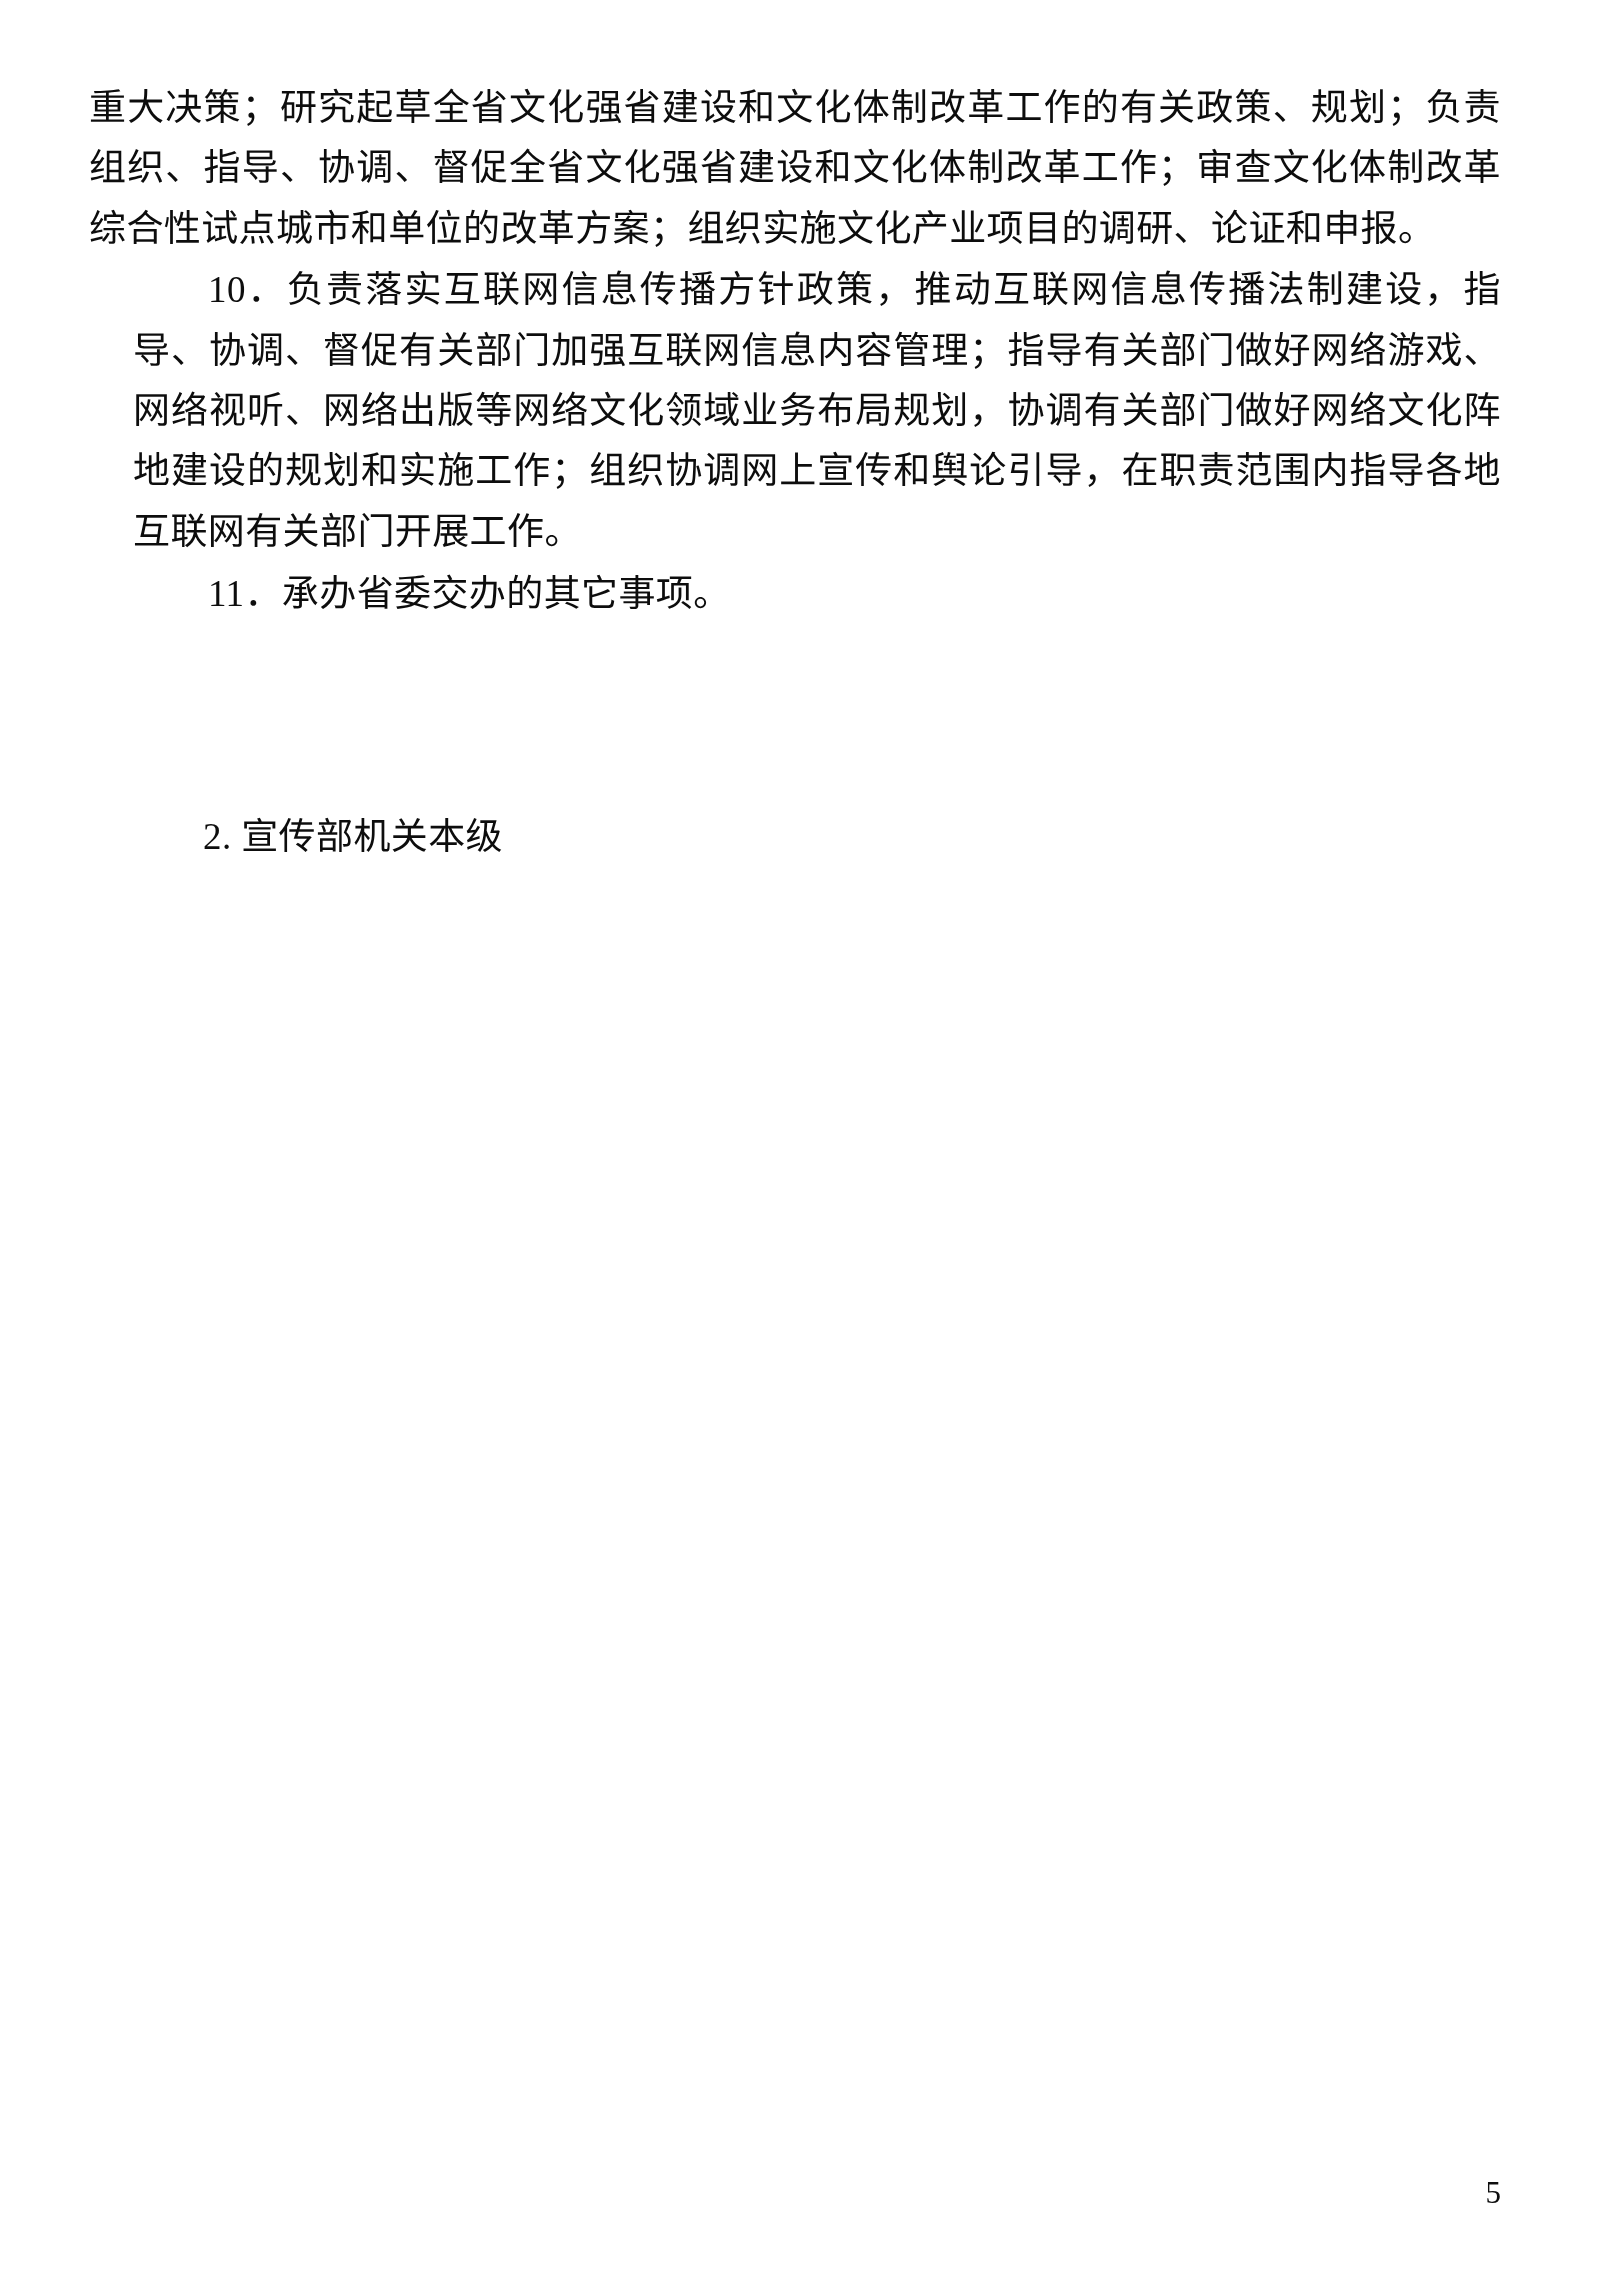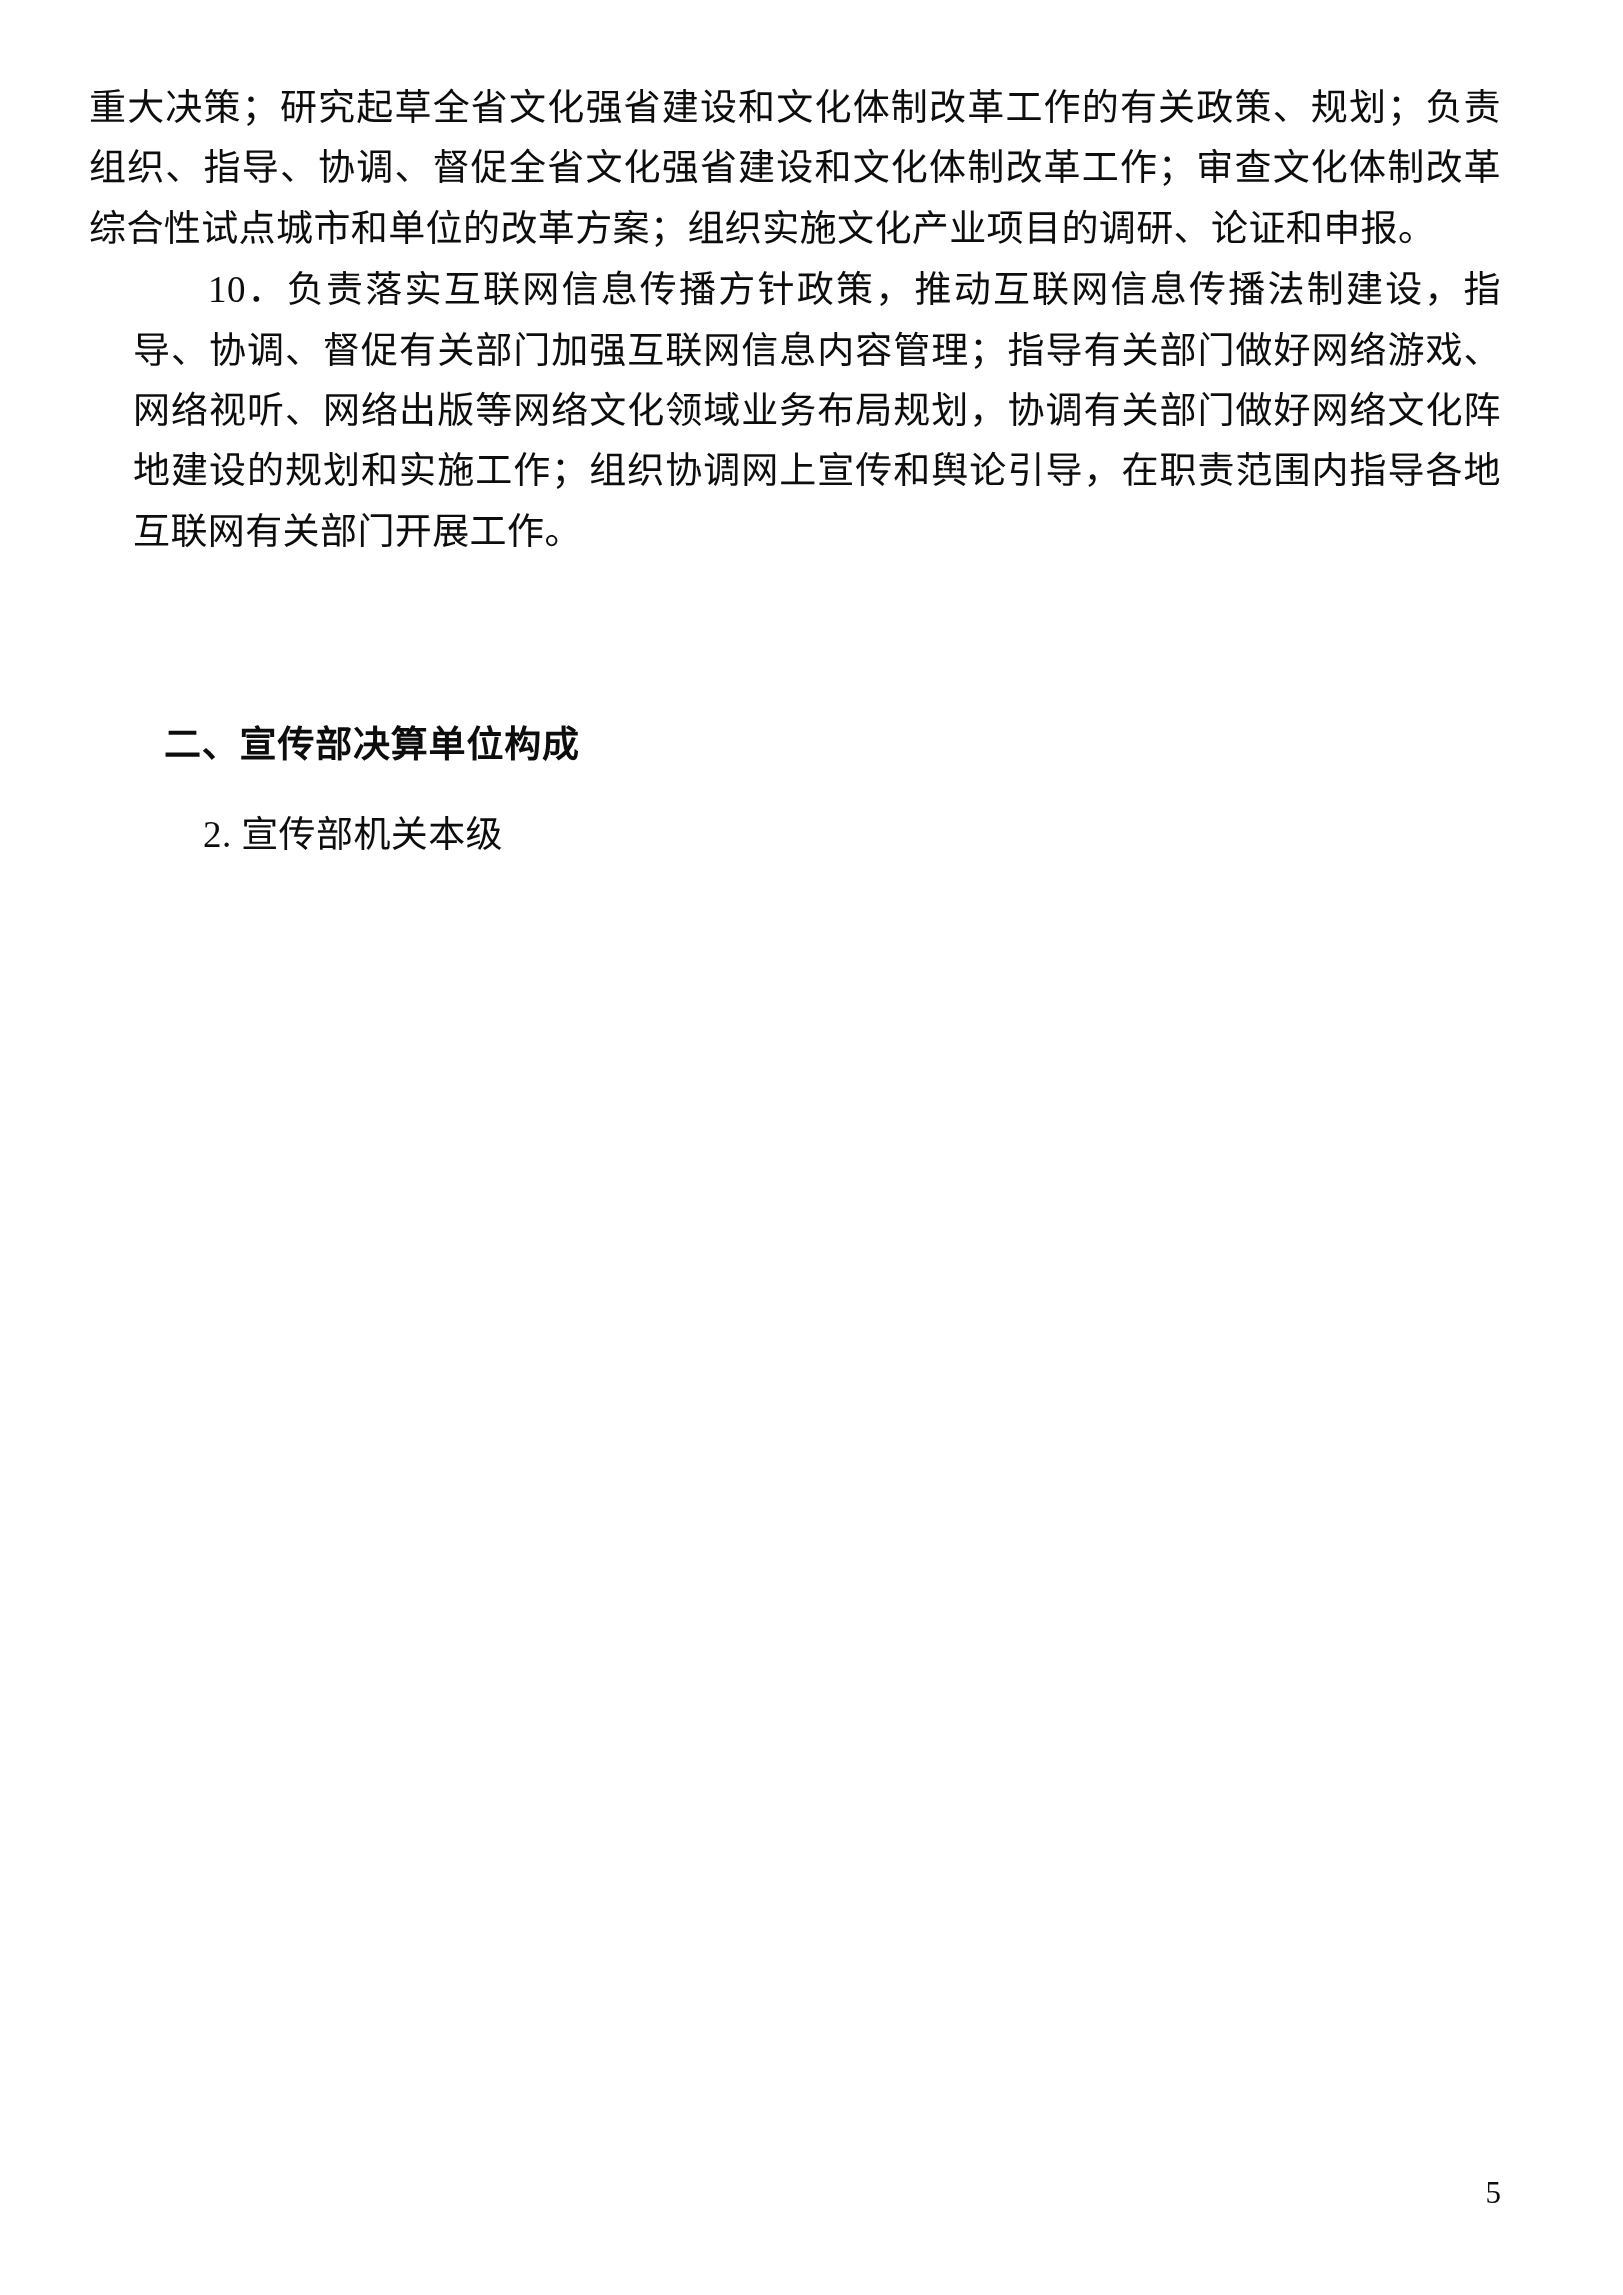--- a/index.html
+++ b/index.html
@@ -69,24 +69,24 @@
 </style>
 </head>
 <body>
 
 <div class="page">
 
   <p class="body-text para">重大决策；研究起草全省文化强省建设和文化体制改革工作的有关政策、规划；负责组织、指导、协调、督促全省文化强省建设和文化体制改革工作；审查文化体制改革综合性试点城市和单位的改革方案；组织实施文化产业项目的调研、论证和申报。</p>
 
   <p class="body-text para indent">10．负责落实互联网信息传播方针政策，推动互联网信息传播法制建设，指导、协调、督促有关部门加强互联网信息内容管理；指导有关部门做好网络游戏、网络视听、网络出版等网络文化领域业务布局规划，协调有关部门做好网络文化阵地建设的规划和实施工作；组织协调网上宣传和舆论引导，在职责范围内指导各地互联网有关部门开展工作。</p>
 
+  <p class="body-text para indent">11．承办省委交办的其它事项。</p>
 
   <div class="spacer-large"></div>
 
-  <h2 class="section-heading">二、宣传部决算单位构成</h2>
 
   <div class="spacer-small"></div>
 
 
   <p class="sub-item">2. 宣传部机关本级</p>
 
 
   <div class="page-number">5</div>
 
 </div>

